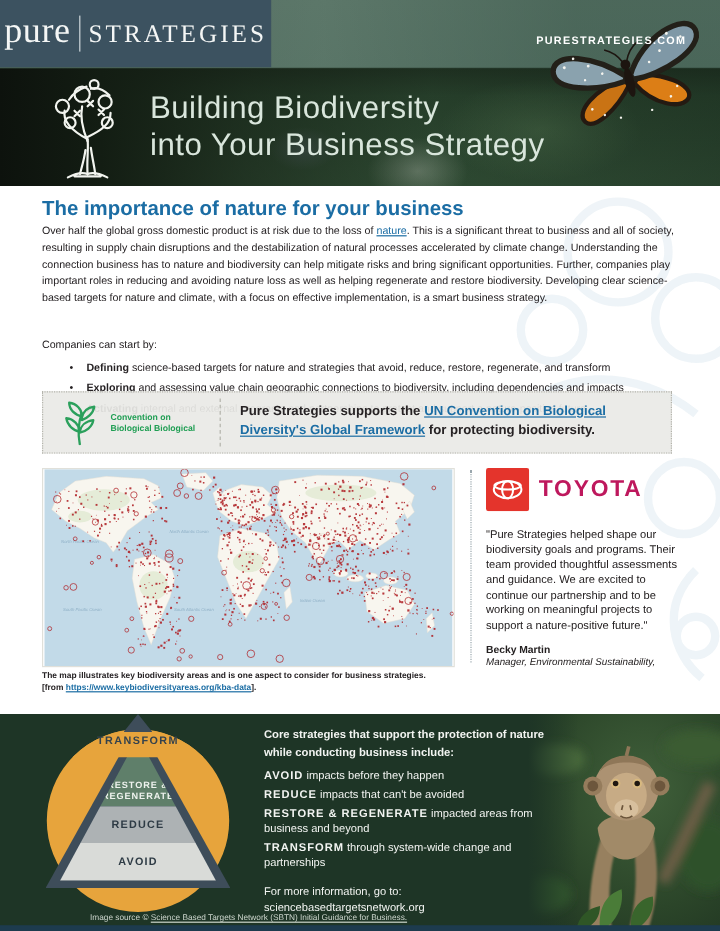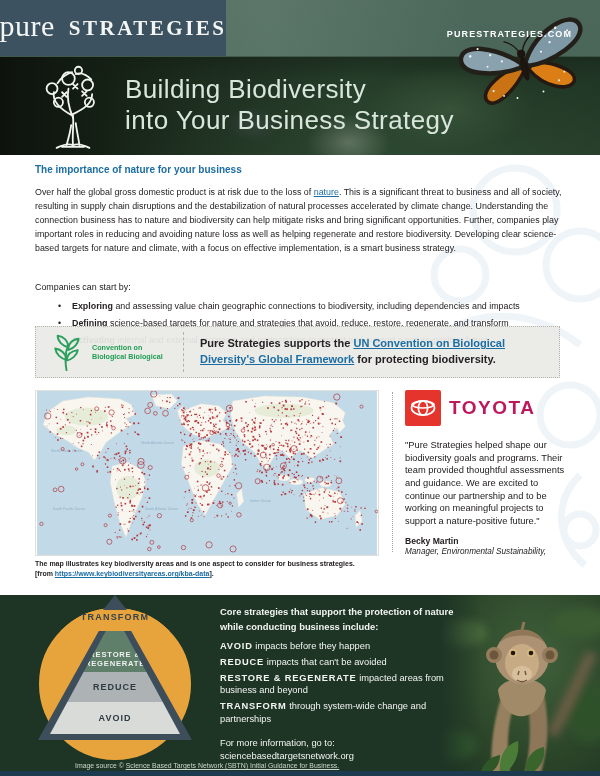--- a/index.html
+++ b/index.html
@@ -16,30 +16,30 @@
       linear-gradient(180deg, #5d776b 0px, #5a7569 56px, #1c2b1e 57px, #253c29 80px, #2f4a33 155px),
       #2f4a33; }
   .masthead .hero-shade { position:absolute; left:0; top:57px; width:600px; height:98px;
     background:linear-gradient(90deg, #0d120d 0%, #131d13 14%, rgba(22,34,22,.55) 34%, rgba(40,70,45,.15) 60%, rgba(25,45,30,.35) 100%); }
   .topstrip-shade { position:absolute; left:0; top:0; width:600px; height:57px;
     background:linear-gradient(90deg, rgba(70,95,85,.55), rgba(90,120,100,.25) 45%, rgba(55,85,70,.45) 80%); }
   .logo-box { position:absolute; left:0; top:0; width:226px; height:56px; background:#3c5260;
     display:flex; align-items:center; justify-content:center; gap:7px; }
   .logo-pure { font-family:"Liberation Serif", serif; color:#f4f6f5; font-size:30px; letter-spacing:.5px; line-height:1; padding-bottom:4px; }
   .logo-div { width:1px; height:30px; background:#cfd8db; }
-  .logo-strategies { font-family:"Liberation Serif", serif; color:#f4f6f5; font-size:21px; letter-spacing:2.5px; line-height:1;font-weight:bold; }
+  .logo-strategies { font-family:"Liberation Serif", serif; color:#f4f6f5; font-size:21px; letter-spacing:2.5px; line-height:1; }
   .site-url { position:absolute; right:28px; top:29px; color:#ffffff; font-size:9px; font-weight:700; letter-spacing:1.1px; text-decoration:none; }
   .tree-icon { position:absolute; left:32px; top:60px; width:82px; height:90px; }
   .hero-title { position:absolute; left:125px; top:74px; color:#d9e6dc; font-size:26px; line-height:1.2; letter-spacing:.4px; font-weight:400; }
   .butterfly { position:absolute; right:0px; top:12px; width:152px; height:110px; }
 
   
   .body-area { position:absolute; left:0; top:155px; width:600px; height:440px; background:#ffffff; }
   .watermark { position:absolute; right:0; top:0; width:320px; height:430px; opacity:.55; pointer-events:none; }
-  .section-heading { position:absolute; left:35px; top:9px; color:#1b6da4; font-size:10px; font-weight:700; }
+  .section-heading { position:absolute; left:35px; top:9px; color:#1b6da4; font-size:17px; font-weight:700; }
   .intro-para { position:absolute; left:35px; top:31px; width:533px; font-size:8.9px; line-height:1.57; color:#262224; }
   .intro-para a, .textlink { color:#1b6da4; text-decoration:underline; }
   .list-lead { position:absolute; left:35px; top:127px; font-size:8.9px; color:#262224; }
   .bullets { position:absolute; left:58px; top:146px; width:500px; list-style:none; }
   .bullets li { font-size:8.9px; line-height:1.3; color:#262224; margin-bottom:5.5px; position:relative; padding-left:14px; }
   .bullets li::before { content:"•"; position:absolute; left:0; top:0; color:#262224; }
   .bullets b { font-weight:700; }
 
   .cbd-box { position:absolute; left:35px; top:171px; width:525px; height:52px; background:rgba(233,233,230,.93);
     border:1px dotted #b3b3ab; display:flex; align-items:center; }
@@ -179,22 +179,22 @@
       </g>
     </svg>
 
     <div class="section-heading">The importance of nature for your business</div>
 
     <p class="intro-para"><span>Over half the global gross domestic product is at risk due to the loss of </span><a href="#">nature</a><span>. This is a significant threat to business and all of society, resulting in supply chain disruptions and the destabilization of natural processes accelerated by climate change. Understanding the connection business has to nature and biodiversity can help mitigate risks and bring significant opportunities. Further, companies play important roles in reducing and avoiding nature loss as well as helping regenerate and restore biodiversity. Developing clear science-based targets for nature and climate, with a focus on effective implementation, is a smart business strategy.</span></p>
 
     <div class="list-lead">Companies can start by:</div>
 
     <ul class="bullets">
+      <li><b>Defining</b><span> science-based targets for nature and strategies that avoid, reduce, restore, regenerate, and transform</span></li>
       <li><b>Exploring</b><span> and assessing value chain geographic connections to biodiversity, including dependencies and impacts</span></li>
-      <li><b>Defining</b><span> science-based targets for nature and strategies that avoid, reduce, restore, regenerate, and transform</span></li>
       <li><b>Activating</b><span> internal and external programs and partnerships to protect and support a nature-positive future</span></li>
     </ul>
 
     <div class="cbd-box">
       <div class="cbd-logo-wrap">
         <svg class="cbd-logo-icon" viewBox="0 0 46 46">
           <g stroke="#2ba05c" fill="none" stroke-width="2.4" stroke-linejoin="round" stroke-linecap="round">
             <path d="M23,45 C21,34 21,24 25,13"></path>
             <path d="M25,16 C18,15 12,9 12,2 C20,3 25,9 25,15 Z"></path>
             <path d="M25,20 C31,18 37,13 38,6 C30,7 26,12 25,18 Z"></path>

